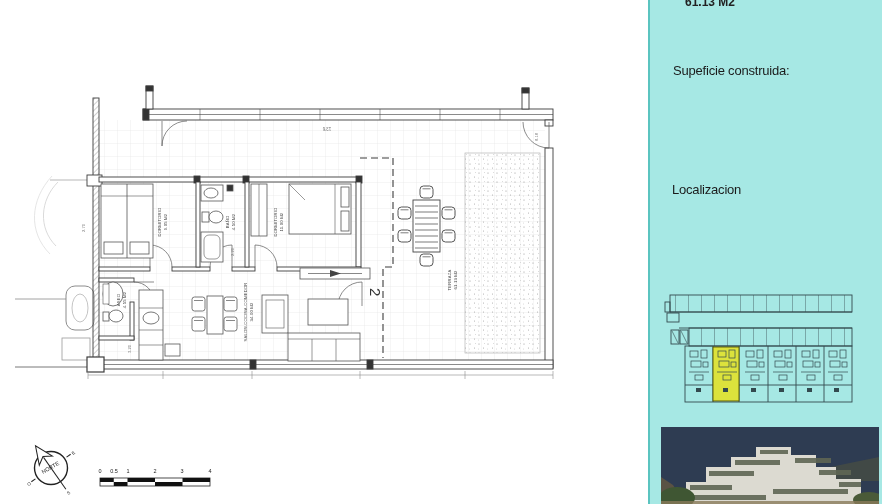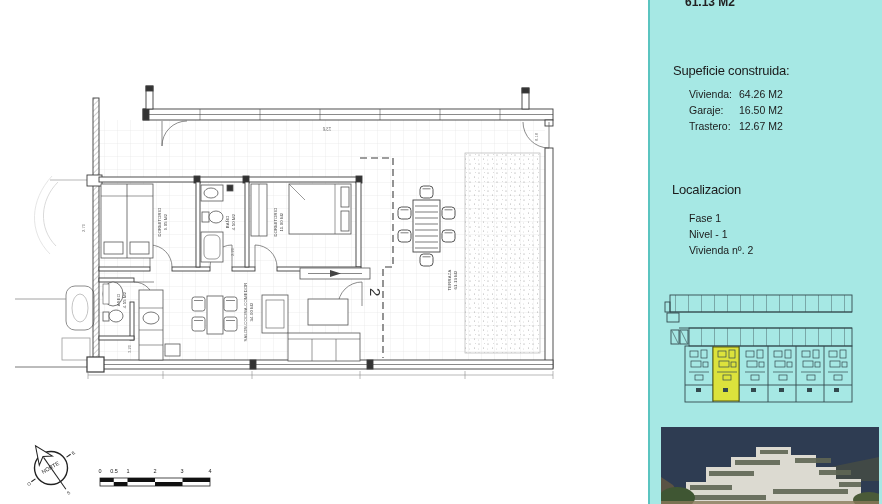--- a/index.html
+++ b/index.html
@@ -300,42 +300,23 @@
       <rect x="155" y="482" width="27.5" height="4" fill="#111"></rect>
     </g>
   </svg>
 
   <aside class="sidebar" style="background-color: rgb(166, 232, 228);">
 
     <div class="sb-top-value">61.13 M2</div>
 
     <div class="sb-heading sb-surface-heading">Supeficie construida:</div>
 
-    <div class="sb-list sb-surface-list">
-      <div class="sb-row">
-        <span class="lbl">Vivienda:</span>
-        <span class="val">64.26 M2</span>
-      </div>
-      <div class="sb-row">
-        <span class="lbl">Garaje:</span>
-        <span class="val">16.50 M2</span>
-      </div>
-      <div class="sb-row">
-        <span class="lbl">Trastero:</span>
-        <span class="val">12.67 M2</span>
-      </div>
-    </div>
 
     <div class="sb-heading sb-location-heading">Localizacion</div>
 
-    <div class="sb-list sb-location-list">
-      <div class="sb-row">Fase 1</div>
-      <div class="sb-row">Nivel - 1</div>
-      <div class="sb-row">Vivienda nº. 2</div>
-    </div>
 
     <svg class="mini-plan" width="198" height="116" viewBox="0 0 198 116">
       <defs>
         <pattern id="vlines13" width="13" height="120" patternUnits="userSpaceOnUse">
           <line x1="0" y1="0" x2="0" y2="120" stroke="#33494e" stroke-width="0.8"></line>
         </pattern>
       </defs>
       <g fill="none" stroke="#33494e" stroke-width="0.9">
         <rect x="8" y="6" width="182" height="17" fill="url(#vlines13)"></rect>
         <rect x="3" y="13" width="5" height="10"></rect>

